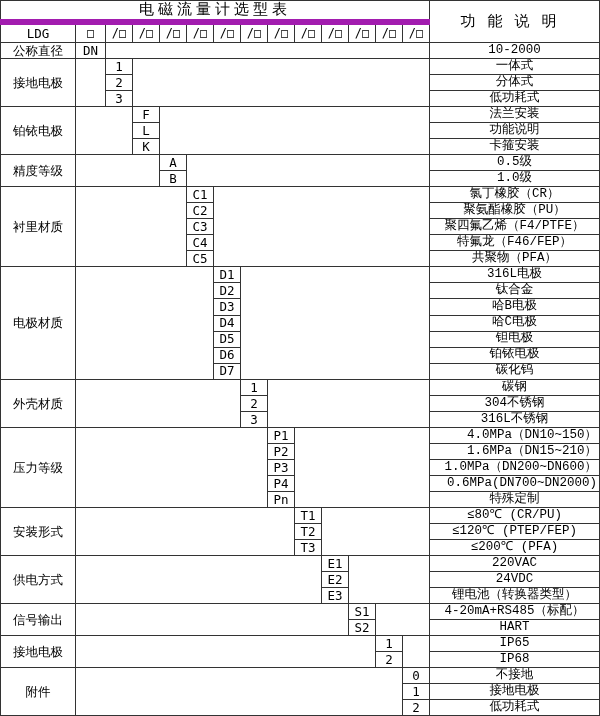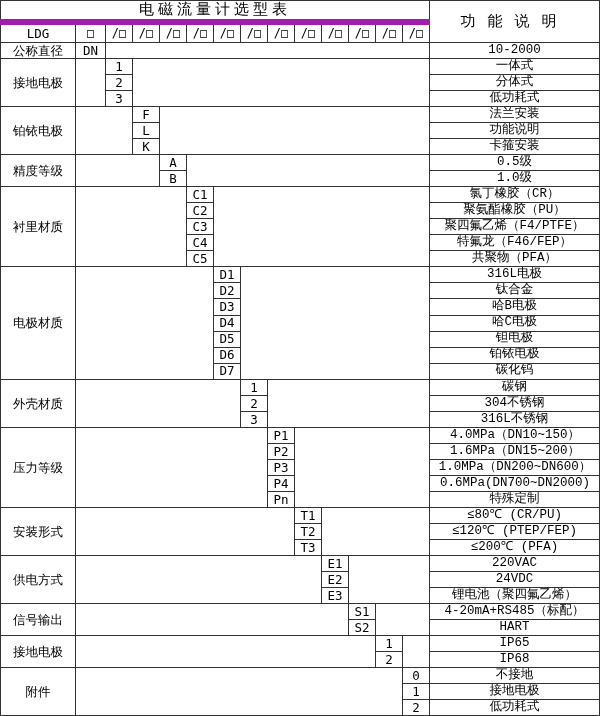--- a/index.html
+++ b/index.html
@@ -48,21 +48,21 @@
     font-size: 15px;
     letter-spacing: 12px;
     padding-left: 12px; 
   }
   tr.ldg-row td { border-top: 6px solid #a21caf; margin-left: 48px; }
   td.prefix { border-left: 2px solid #111111; text-align: left; padding-left: 12px; }
   td.slot { font-size: 12px; padding: 0; }
   td.label { border-left: 2px solid #111111; }
   td.code  { }
   td.desc  { border-right: 2px solid #000000; font-family: Liberation Mono, monospace; }
-  td.desc.left { text-align: center; padding-left: 3px; }
+  td.desc.left { text-align: right; padding-left: 3px; }
   td.bottomedge { border-bottom: 3px solid #000000; }
 </style>
 </head>
 <body>
 
 <div class="sheet">
   <table class="sel">
     <colgroup>
       <col style="width:75px">
       <col style="width:30px">
@@ -223,21 +223,21 @@
         </tr>
         <tr>
           <td class="label" rowspan="5">压力等级</td>
           <td class="spacer" colspan="7" rowspan="5"></td>
           <td class="code">P1</td>
           <td class="spacer" colspan="5" rowspan="5"></td>
           <td class="desc left">4.0MPa（DN10~150）</td>
         </tr>
         <tr>
           <td class="code">P2</td>
-          <td class="desc left">1.6MPa（DN15~200）</td>
+          <td class="desc left">1.6MPa（DN15~210）</td>
         </tr>
         <tr>
           <td class="code">P3</td>
           <td class="desc left">1.0MPa（DN200~DN600）</td>
         </tr>
         <tr>
           <td class="code">P4</td>
           <td class="desc left">0.6MPa(DN700~DN2000)</td>
         </tr>
         <tr>
@@ -265,21 +265,21 @@
           <td class="code">E1</td>
           <td class="spacer" colspan="3" rowspan="3"></td>
           <td class="desc">220VAC</td>
         </tr>
         <tr>
           <td class="code">E2</td>
           <td class="desc">24VDC</td>
         </tr>
         <tr>
           <td class="code">E3</td>
-          <td class="desc">锂电池（聚四氟乙烯）</td>
+          <td class="desc">锂电池（转换器类型）</td>
         </tr>
         <tr>
           <td class="label" rowspan="2">信号输出</td>
           <td class="spacer" colspan="10" rowspan="2"></td>
           <td class="code">S1</td>
           <td class="spacer" colspan="2" rowspan="2"></td>
           <td class="desc">4-20mA+RS485（标配）</td>
         </tr>
         <tr>
           <td class="code">S2</td>

